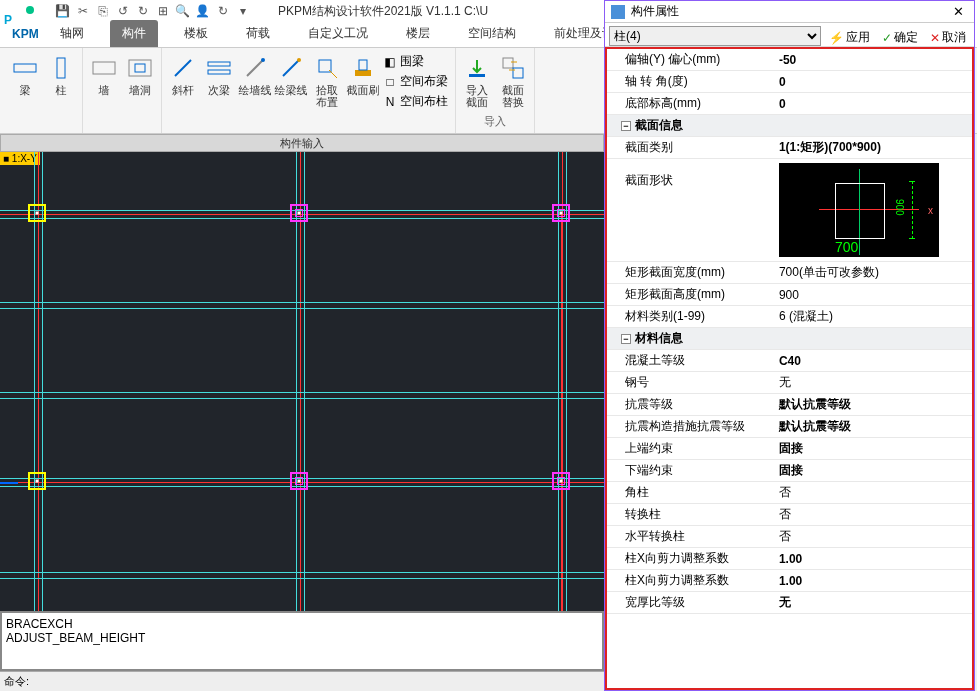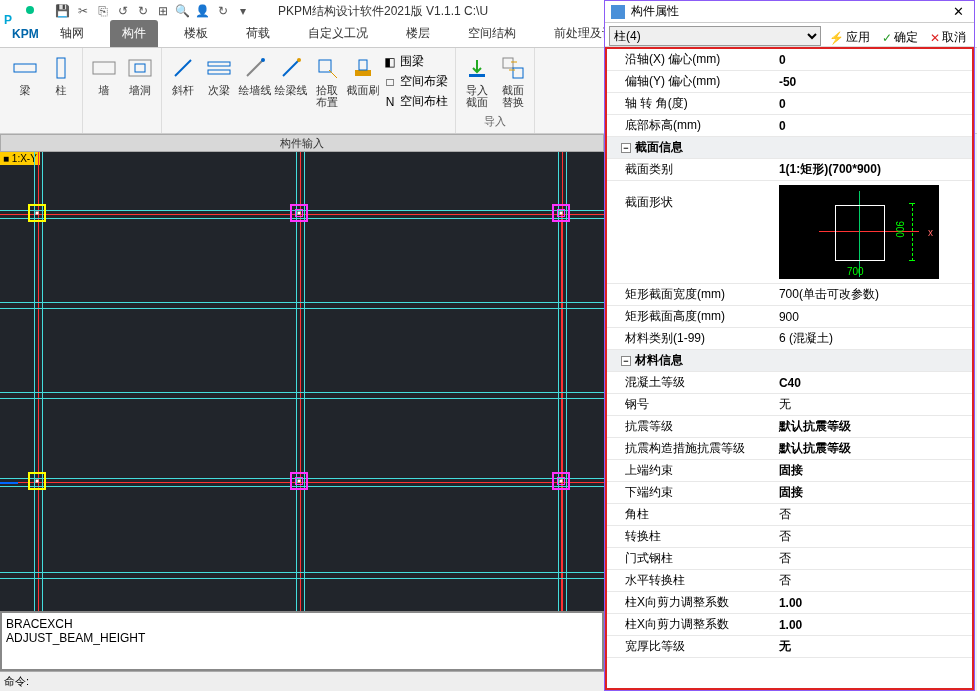--- a/index.html
+++ b/index.html
@@ -50,21 +50,21 @@
 .prop-table tr.section td{background:#eef0f2;font-weight:bold;padding-left:14px}
 .prop-table tr.section td .collapse{display:inline-block;width:10px;height:10px;border:1px solid #888;text-align:center;line-height:8px;font-size:9px;margin-right:4px;background:#fff}
 .prop-table td.v.bold{font-weight:bold}
 .shape-preview{width:160px;height:94px;background:#000;position:relative;margin:2px 0}
 .shape-preview .rect{position:absolute;left:56px;top:20px;width:50px;height:56px;border:1px solid #fff}
 .shape-preview .dimr{position:absolute;right:26px;top:18px;height:58px;border-right:1px dashed #0f0}
 .shape-preview .dimr::before,.shape-preview .dimr::after{content:'';position:absolute;right:-3px;width:6px;height:1px;background:#0f0}
 .shape-preview .dimr::before{top:0}.shape-preview .dimr::after{bottom:0}
 .shape-preview .dx{position:absolute;left:40px;top:46px;width:100px;height:1px;background:#f33}
 .shape-preview .dy{position:absolute;left:80px;top:6px;width:1px;height:86px;background:#0c6}
-.shape-preview .txtw{position:absolute;left:68px;bottom:2px;color:#0f0;font-size:10px}
+.shape-preview .txtw{position:absolute;left:56px;bottom:2px;color:#0f0;font-size:14px}
 .shape-preview .txth{position:absolute;right:34px;top:36px;color:#0f0;font-size:10px;writing-mode:vertical-rl}
 .shape-preview .ax{position:absolute;right:6px;top:42px;color:#f66;font-size:10px}
 
 .grid-line-h{position:absolute;left:0;right:0;height:1px;background:#f33}
 .grid-line-v{position:absolute;top:0;bottom:0;width:1px;background:#f33}
 .aux-h{position:absolute;left:0;right:0;height:1px;background:#4dd}
 .aux-v{position:absolute;top:0;bottom:0;width:1px;background:#4dd}
 .col-mark{position:absolute;width:18px;height:18px;border:2px solid #f3f}
 .col-mark .dot{position:absolute;left:50%;top:50%;width:3px;height:3px;background:#fff;transform:translate(-50%,-50%)}
 .col-mark.ylw{border-color:#ff0}
@@ -334,24 +334,20 @@
         <span>确定</span>
       </div>
     <div class="tbtn cancel">
         <span class="tico">✕</span>
         <span>取消</span>
       </div>
   </div>
   <div class="prop-body">
     <table class="prop-table">
       <tbody>
-          <tr>
-            <td class="k">沿轴(X) 偏心(mm)</td>
-            <td class="v bold">0</td>
-          </tr>
       <tr>
             <td class="k">偏轴(Y) 偏心(mm)</td>
             <td class="v bold">-50</td>
           </tr>
       <tr>
             <td class="k">轴 转 角(度)</td>
             <td class="v bold">0</td>
           </tr>
       <tr>
             <td class="k">底部标高(mm)</td>
@@ -419,24 +415,20 @@
           </tr>
       <tr>
             <td class="k">角柱</td>
             <td class="v">否</td>
           </tr>
       <tr>
             <td class="k">转换柱</td>
             <td class="v">否</td>
           </tr>
       <tr>
-            <td class="k">门式钢柱</td>
-            <td class="v">否</td>
-          </tr>
-      <tr>
             <td class="k">水平转换柱</td>
             <td class="v">否</td>
           </tr>
       <tr>
             <td class="k">柱X向剪力调整系数</td>
             <td class="v bold">1.00</td>
           </tr>
       <tr>
             <td class="k">柱X向剪力调整系数</td>
             <td class="v bold">1.00</td>

